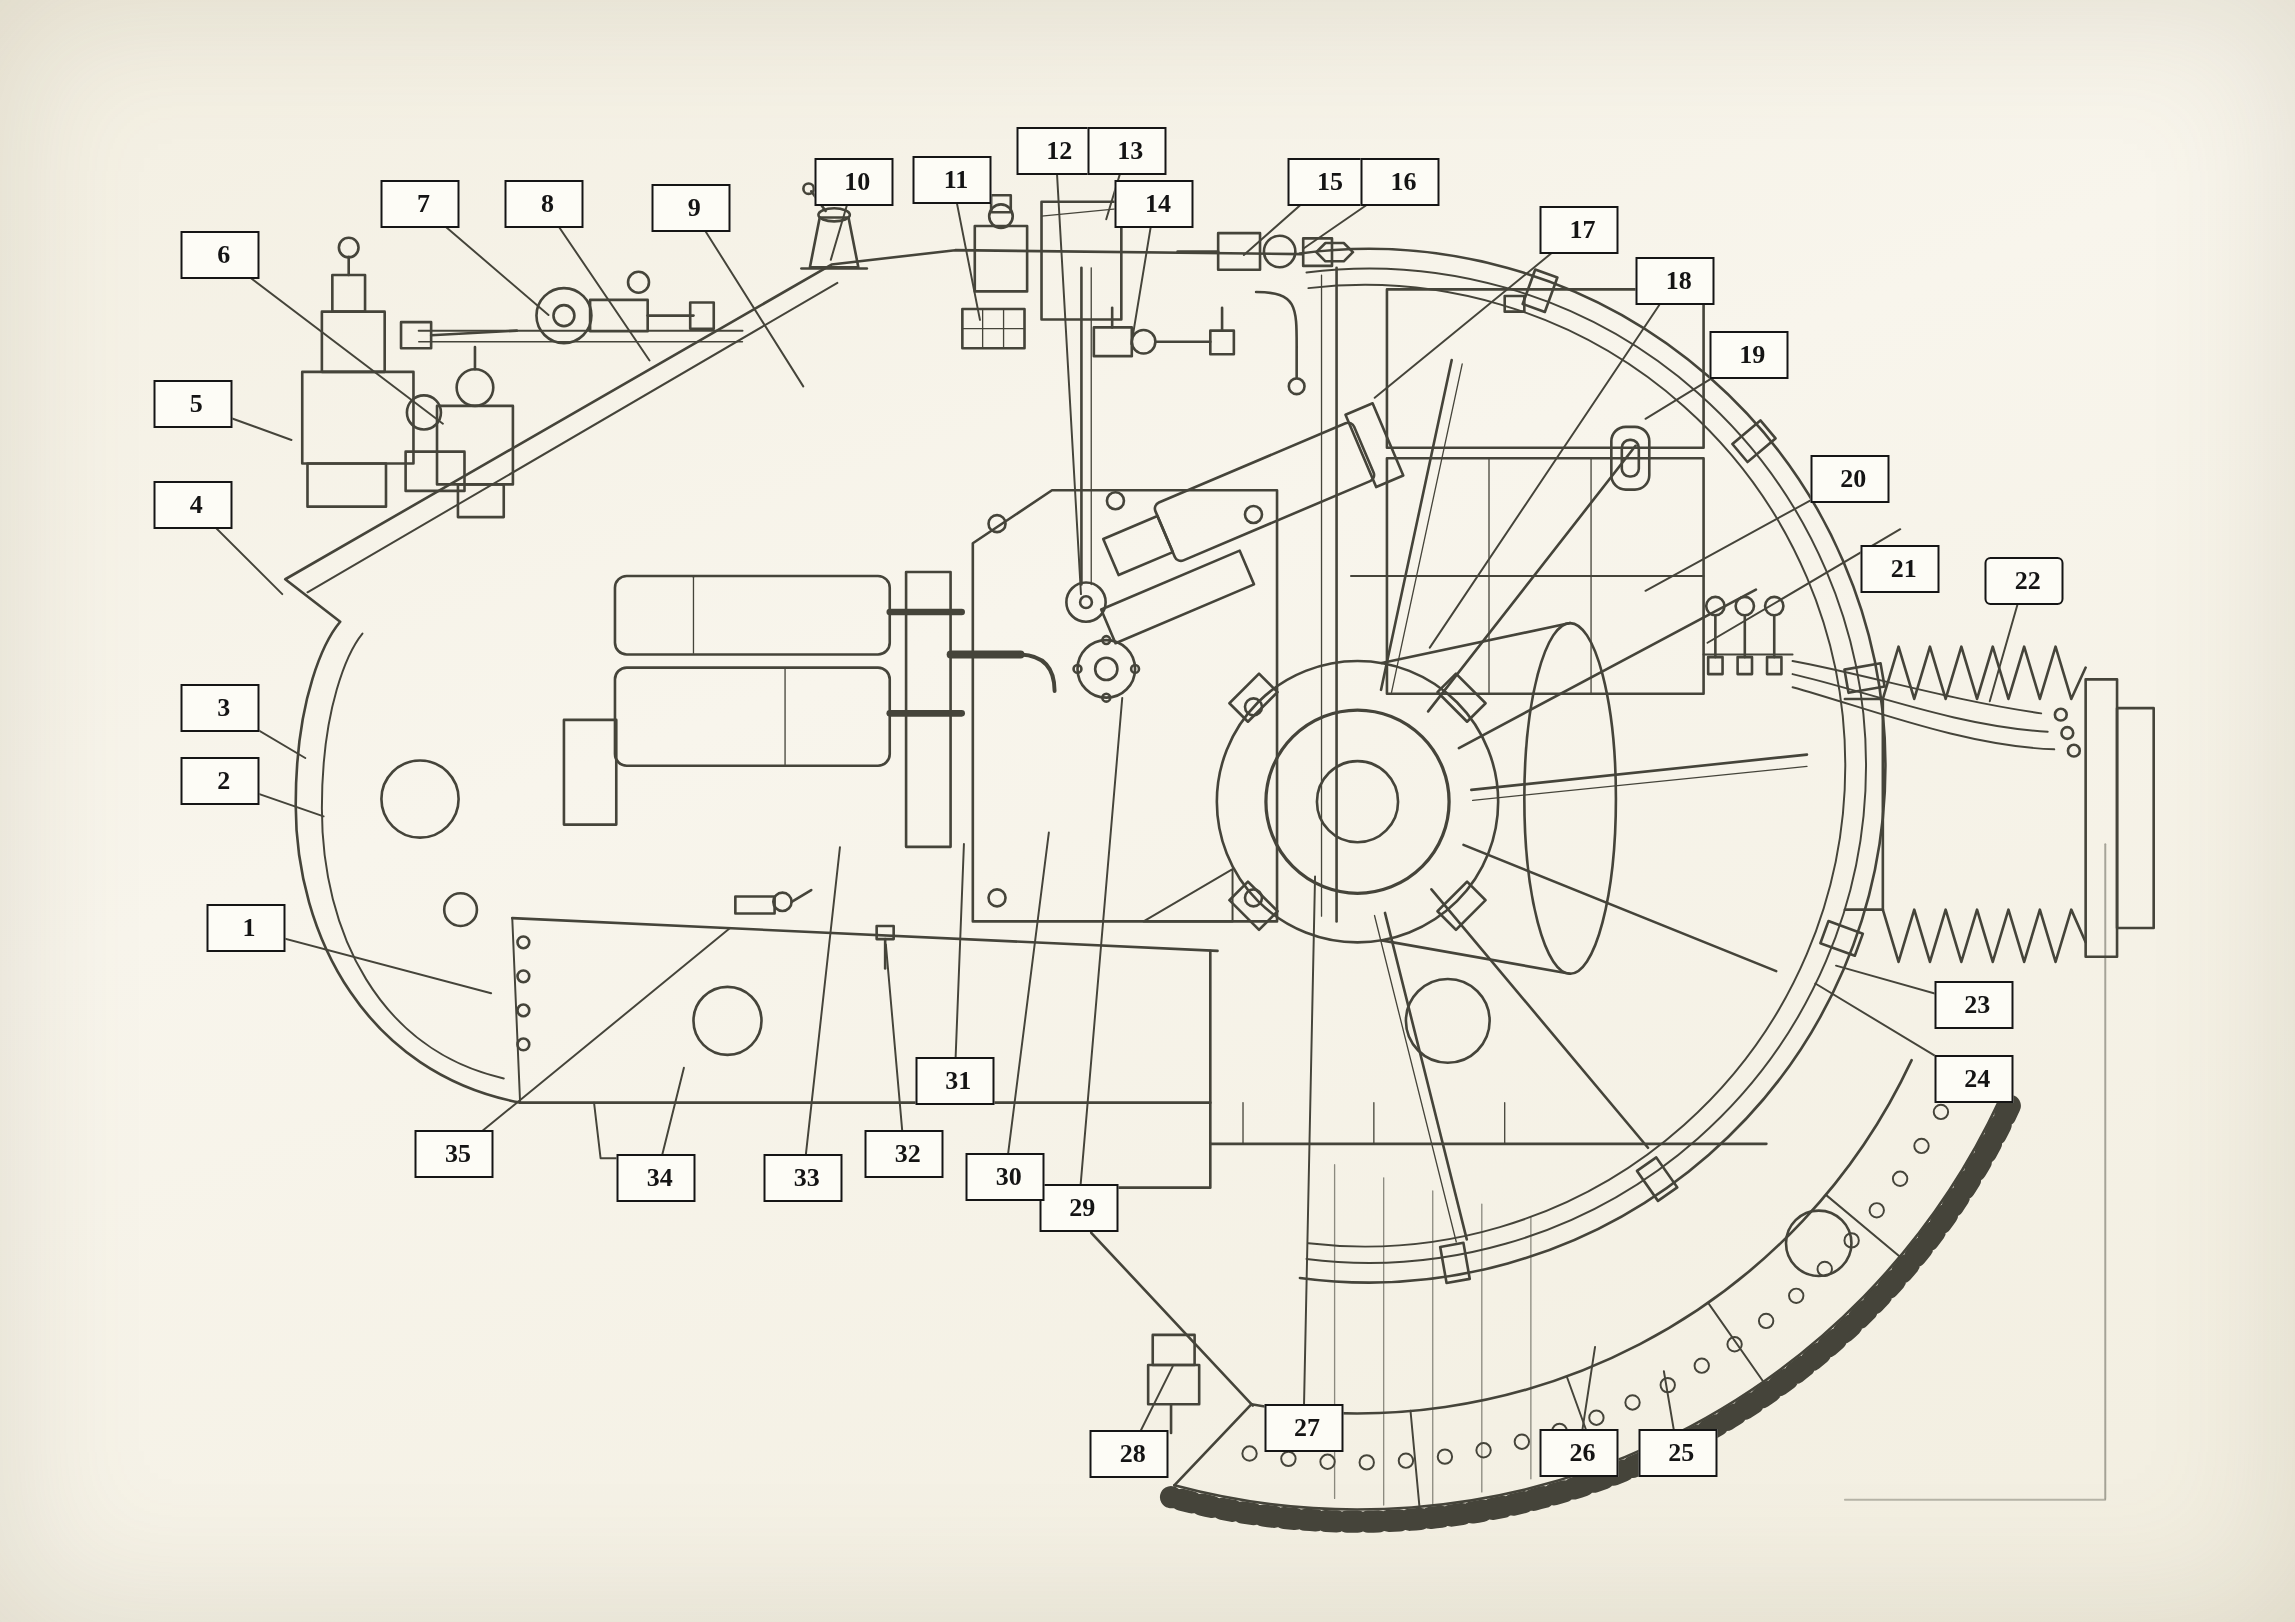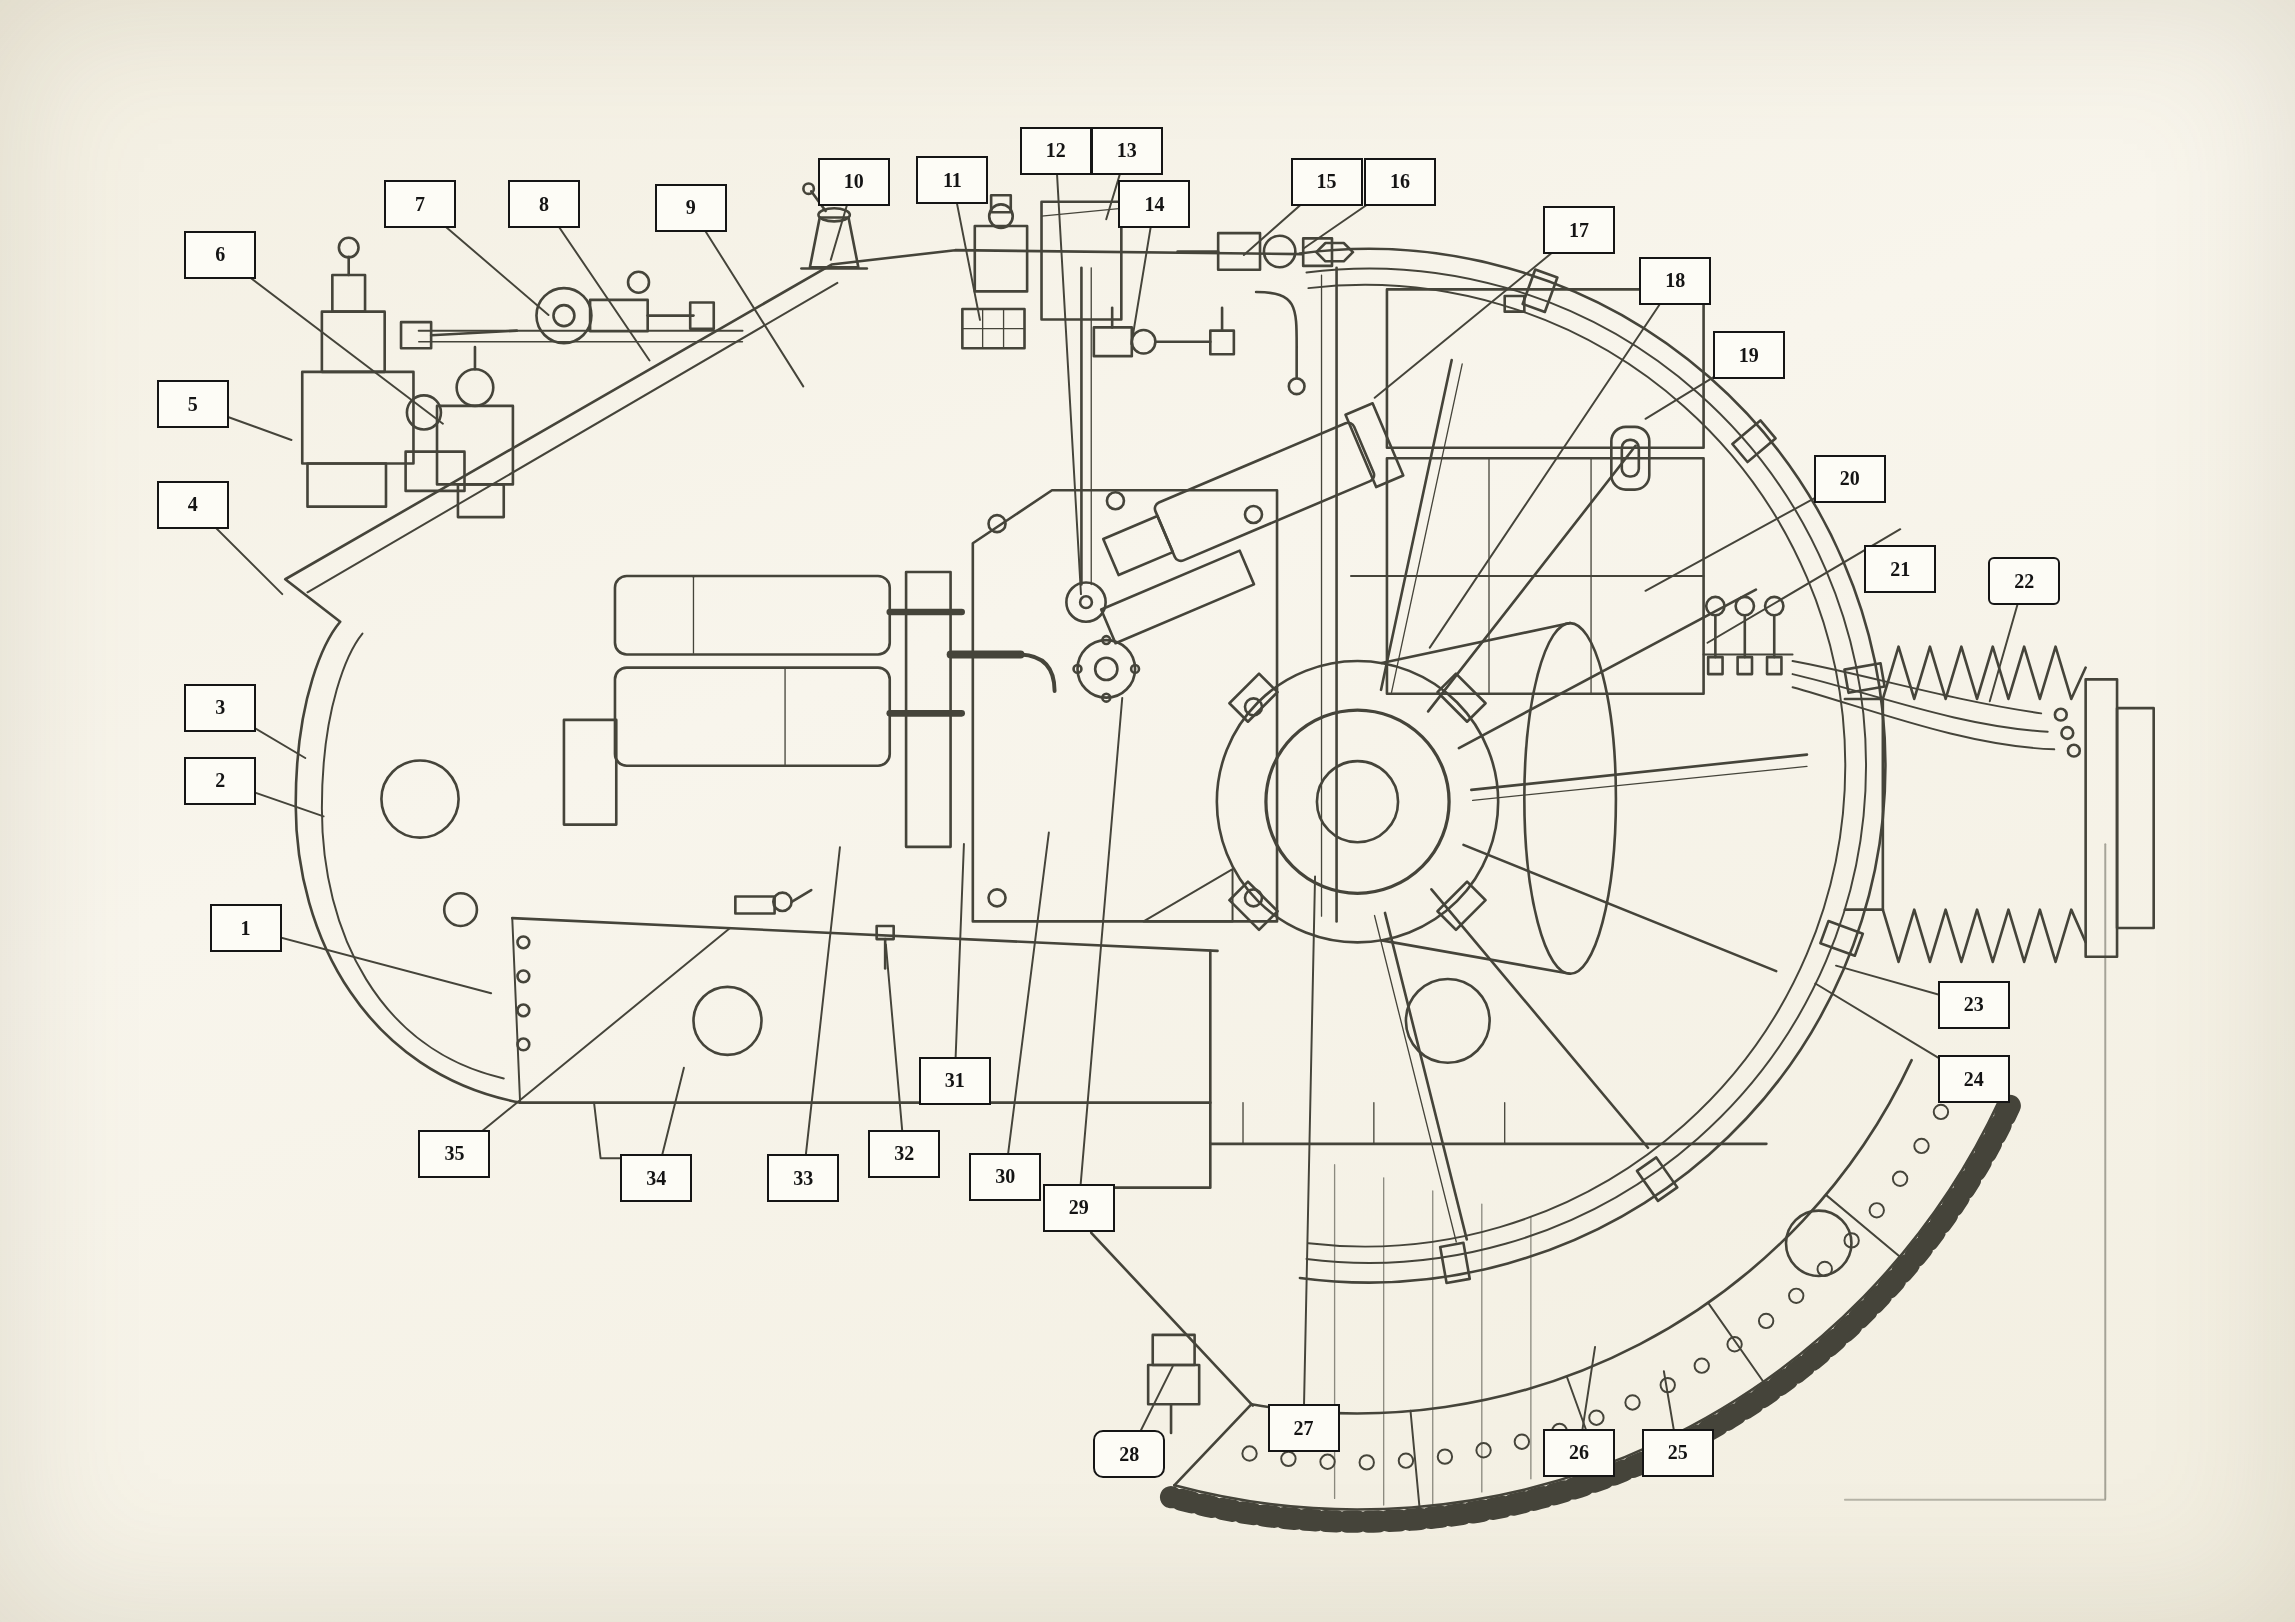--- a/index.html
+++ b/index.html
@@ -14,23 +14,24 @@
   }
   svg.drawing{position:absolute;left:0;top:0;width:2295px;height:1623px;color:#45443a;}
   #labels-layer{position:absolute;left:0;top:0;width:100%;height:100%;}
   .callout{
     position:absolute;
     width:68px;height:44px;
     transform:translate(-50%,-50%);
     background:#fdfcf6;
     border:2px solid #151515;
     display:flex;align-items:center;justify-content:center;
-    font-weight:bold;font-size:20px;
+    font-weight:bold;font-size:26px;
     font-family:"Liberation Serif", serif;
     z-index:3;
+    padding-left:7px;
   }
   .title-box{
     position:absolute;
     left:22.4%;top:75.4%;
     width:17.8%;height:9.8%;
     border:2.6px solid #141414;
     display:flex;flex-direction:column;align-items:center;justify-content:space-evenly;
     z-index:2;
     background:transparent;
   }
@@ -379,21 +380,21 @@
       <div class="callout" style="left: 73%; top: 17.3%;">18</div>
       <div class="callout" style="left: 76.2%; top: 21.9%;">19</div>
       <div class="callout" style="left: 80.6%; top: 29.5%; text-align: center;">20</div>
       <div class="callout" style="left: 82.8%; top: 32.6%; margin-top: 40px;">21</div>
       <div class="callout" style="left: 88.2%; top: 35.8%; border-radius: 6px;">22</div>
       <div class="callout" style="left: 86%; top: 61.9%;">23</div>
       <div class="callout" style="left: 86%; top: 66.5%;">24</div>
       <div class="callout" style="left: 73.1%; top: 89.5%;">25</div>
       <div class="callout" style="left: 68.8%; top: 89.5%;">26</div>
       <div class="callout" style="left: 56.8%; top: 88%;">27</div>
-      <div class="callout" style="left: 49.2%; top: 89.6%; border-radius: 10px;">28</div>
+      <div class="callout" style="left: 49.2%; top: 89.6%;">28</div>
       <div class="callout" style="left: 47%; top: 74.4%;">29</div>
       <div class="callout" style="left: 43.8%; top: 72.5%;">30</div>
       <div class="callout" style="left: 41.6%; top: 66.6%;">31</div>
       <div class="callout" style="left: 39.4%; top: 71.1%;">32</div>
       <div class="callout" style="left: 35%; top: 72.6%;">33</div>
       <div class="callout" style="left: 28.6%; top: 72.6%;">34</div>
       <div class="callout" style="left: 19.8%; top: 71.1%;">35</div>
     </div>
 
 

